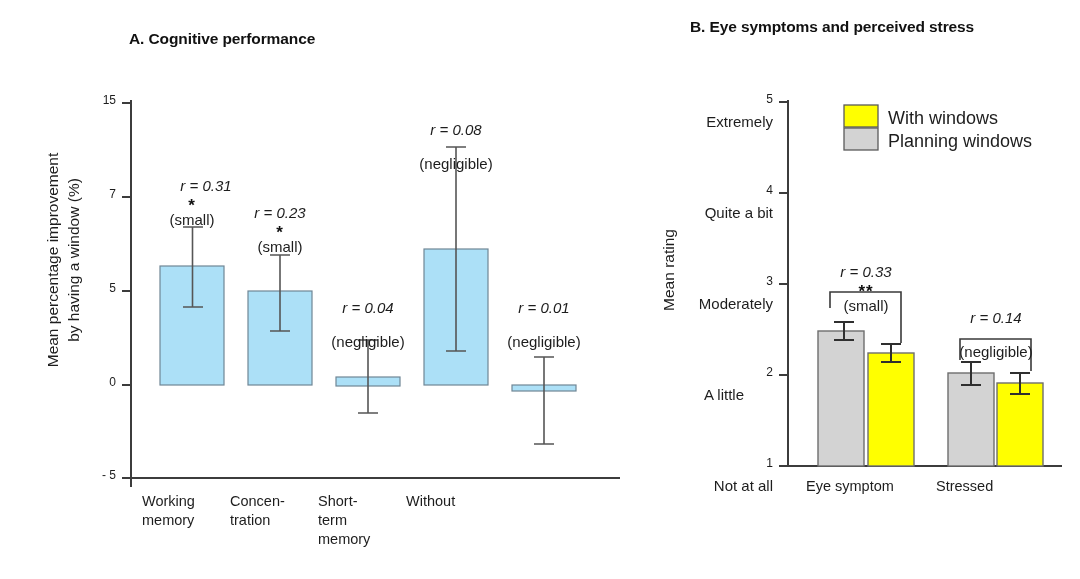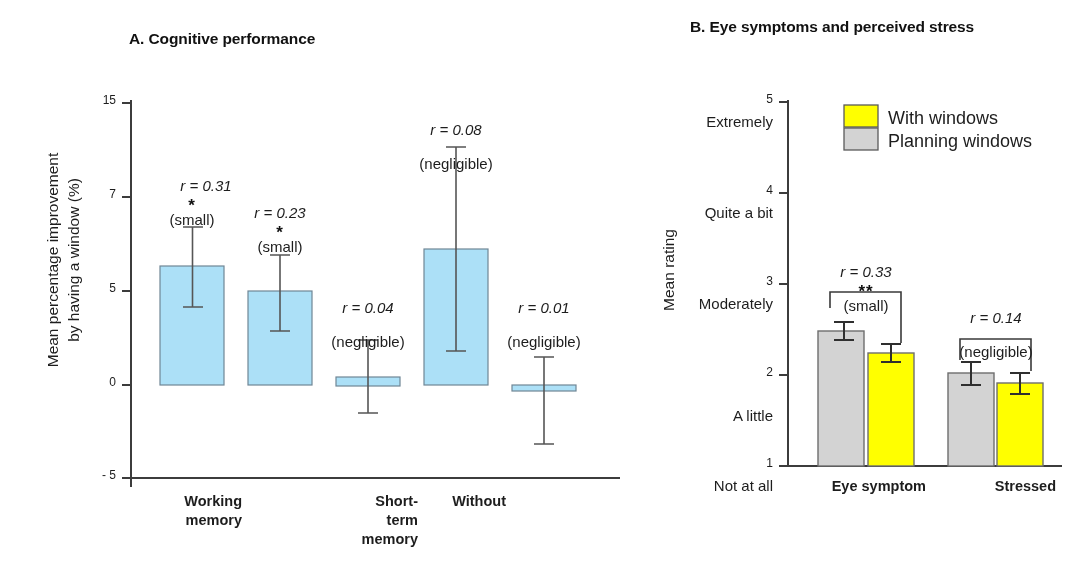--- a/index.html
+++ b/index.html
@@ -93,24 +93,23 @@
     position: absolute;
     font-size: 12px;
     color: #1d1d1d;
     text-align: right;
     white-space: nowrap;
   }
   .cat-lbl {
     position: absolute;
     font-size: 14.5px;
     color: #1d1d1d;
-    text-align: right;
+    text-align: left;
     line-height: 19px;
     white-space: pre-line;
-    font-weight: bold;
   }
   .annot {
     position: absolute;
     font-size: 15px;
     color: #1d1d1d;
     text-align: center;
     line-height: 17px;
     white-space: pre-line;
   }
   .stars {
@@ -219,20 +218,22 @@
 by having a window (%)</div>
 
   <div class="tick-lbl" style="left:78px; top:93px; width:38px;">15</div>
   <div class="tick-lbl" style="left:78px; top:187px; width:38px;">7</div>
   <div class="tick-lbl" style="left:78px; top:281px; width:38px;">5</div>
   <div class="tick-lbl" style="left:78px; top:375px; width:38px;">0</div>
   <div class="tick-lbl" style="left:72px; top:468px; width:44px;">- 5</div>
 
   <div class="cat-lbl" style="left:142px; top:492px; width:100px;">Working
 memory</div>
+  <div class="cat-lbl" style="left:230px; top:492px; width:100px;">Concen-
+tration</div>
   <div class="cat-lbl" style="left:318px; top:492px; width:100px;">Short-
 term
 memory</div>
   <div class="cat-lbl" style="left:406px; top:492px; width:100px;">Without</div>
 
   <div class="annot" style="left:132px; top:160px; width:120px;">
     <span style="font-style:italic;margin-left:28px;">r = 0.31</span><br>
     <span>(small)</span>
   </div>
   <div class="stars" style="left:132px; top:196px; width:120px;">*</div>
@@ -262,21 +263,21 @@
 
   <div class="tick-lbl" style="left:735px; top:92px; width:38px;">5</div>
   <div class="tick-lbl" style="left:735px; top:183px; width:38px;">4</div>
   <div class="tick-lbl" style="left:735px; top:274px; width:38px;">3</div>
   <div class="tick-lbl" style="left:735px; top:365px; width:38px;">2</div>
   <div class="tick-lbl" style="left:735px; top:456px; width:38px;">1</div>
 
   <div class="scale-word" style="left:673px; top:113px; width:100px;">Extremely</div>
   <div class="scale-word" style="left:673px; top:204px; width:100px;">Quite a bit</div>
   <div class="scale-word" style="left:673px; top:295px; width:100px;">Moderately</div>
-  <div class="scale-word" style="left:673px; top:386px; width:100px;margin-top:21px;">A little</div>
+  <div class="scale-word" style="left:644px; top:386px; width:100px;">A little</div>
   <div class="scale-word" style="left:673px; top:477px; width:100px;">Not at all</div>
 
   <div class="cat-lbl" style="left:806px; top:477px; width:120px;">Eye symptom</div>
   <div class="cat-lbl" style="left:936px; top:477px; width:120px;">Stressed</div>
 
   <div class="legend-lbl" style="left:888px; top:108px;">With windows</div>
   <div class="legend-lbl" style="left:888px; top:131px;">Planning windows</div>
 
   <div class="annot" style="left:806px; top:246px; width:120px;text-align:center;">
     <span style="font-style:italic;">r = 0.33</span><br>

